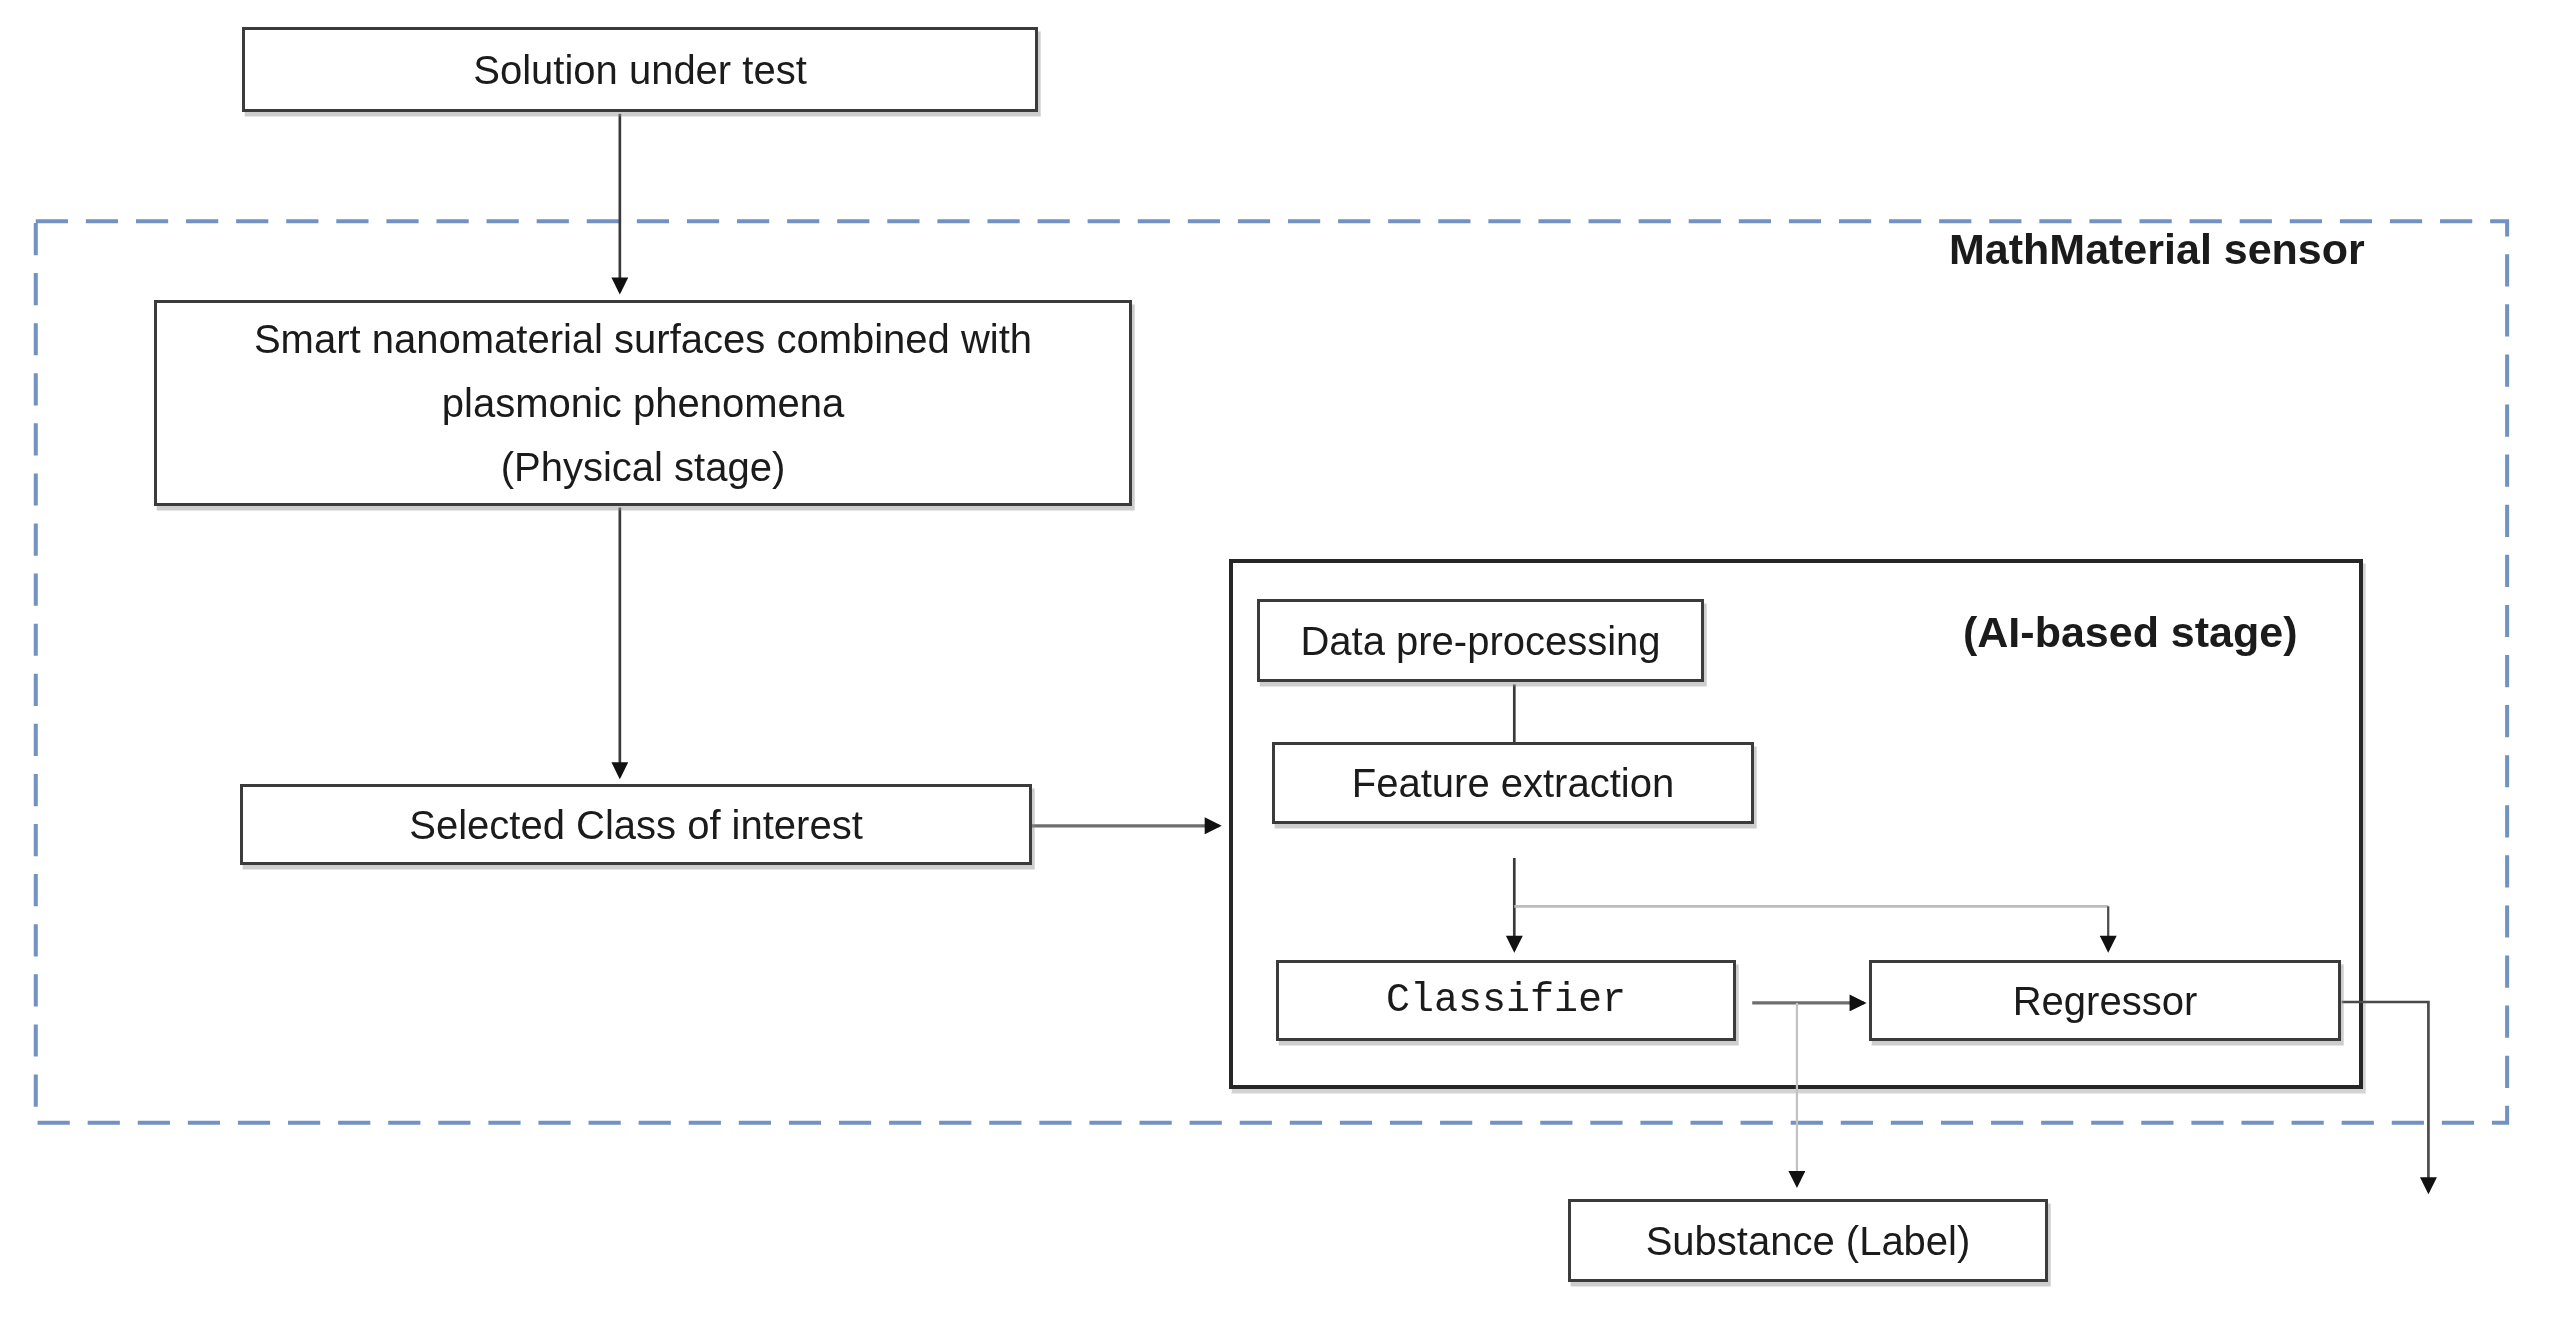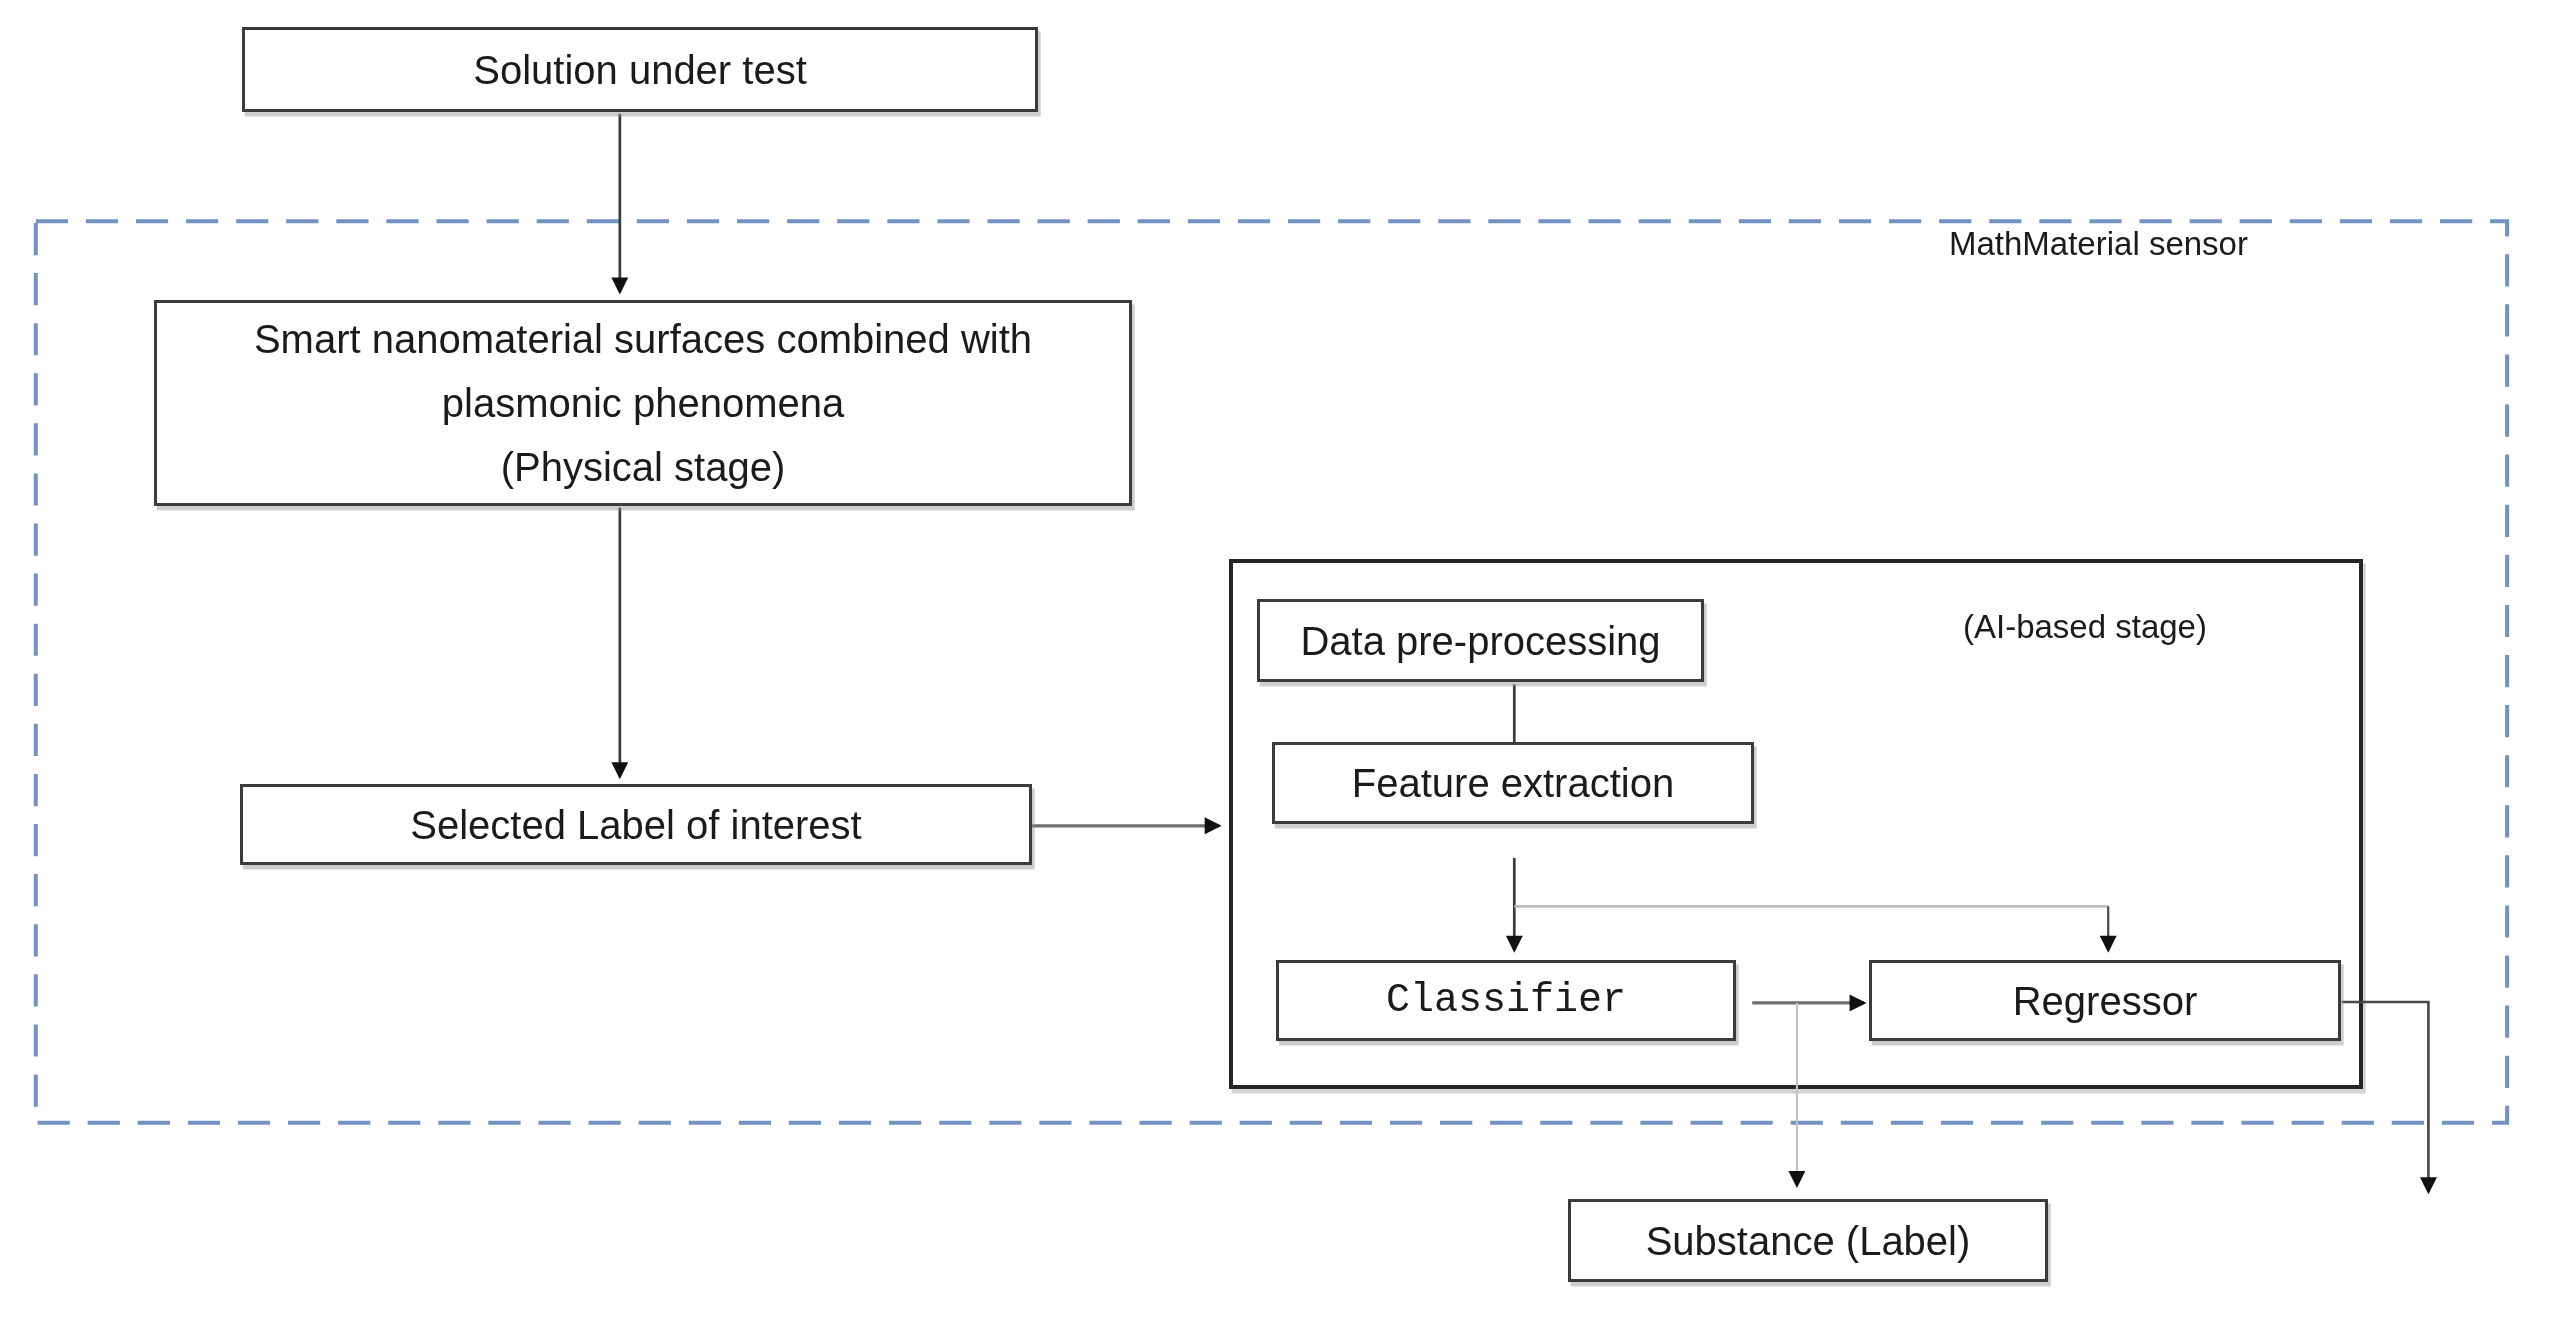--- a/index.html
+++ b/index.html
@@ -43,24 +43,25 @@
     position:absolute;
     left:1229px;top:559px;width:1134px;height:530px;
     border:4.5px solid var(--inner-border);
     box-shadow:2.7px 4.5px 0 rgba(145,145,145,0.4);
     background:transparent;
     z-index:2;
     box-sizing:border-box;
   }
   .float-label{
     position:absolute;
-    font-size:33px;
+    font-size:43px;
     color:var(--text);
     z-index:4;
     white-space:nowrap;
+    font-weight:bold;
   }
   .line-dark{stroke:var(--arrow-dark);stroke-width:3;fill:none;}
   .line-mid{stroke:var(--arrow-mid);stroke-width:2.5;fill:none;}
   .line-mid-thick{stroke:var(--arrow-mid);stroke-width:3;fill:none;}
   .line-gray{stroke:var(--arrow-gray);stroke-width:3.5;fill:none;}
   .line-light{stroke:var(--arrow-light);stroke-width:3;fill:none;}
   .line-droplight{stroke:var(--drop-light);stroke-width:2.5;fill:none;}
   .dashed-rect{stroke:var(--boundary-dash);stroke-width:4.5;fill:none;stroke-dasharray:36 20;}
   .arrowhead{fill:#111111;}
 
@@ -105,21 +106,21 @@
 
   <div id="inner-ai"></div>
 
   <div class="float-label" id="label-sensor">MathMaterial sensor</div>
   <div class="float-label" id="label-aistage">(AI-based stage)</div>
 
   <div class="box" id="box-solution">Solution under test</div>
   <div class="box multiline" id="box-physical">Smart nanomaterial surfaces combined with
 plasmonic phenomena
 (Physical stage)</div>
-  <div class="box" id="box-selected">Selected Label of interest</div>
+  <div class="box" id="box-selected">Selected Class of interest</div>
   <div class="box" id="box-datapre">Data pre-processing</div>
   <div class="box" id="box-feature">Feature extraction</div>
   <div class="box" id="box-classifier">Classifier</div>
   <div class="box" id="box-regressor">Regressor</div>
   <div class="box" id="box-substance">Substance (Label)</div>
 
 </div>
 
 
 </body></html>

